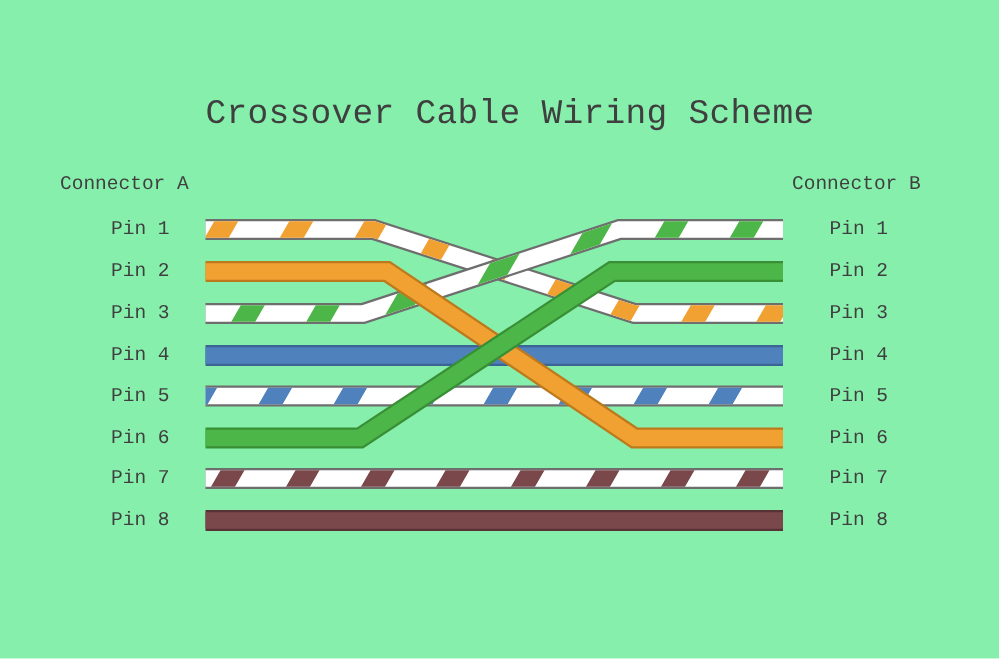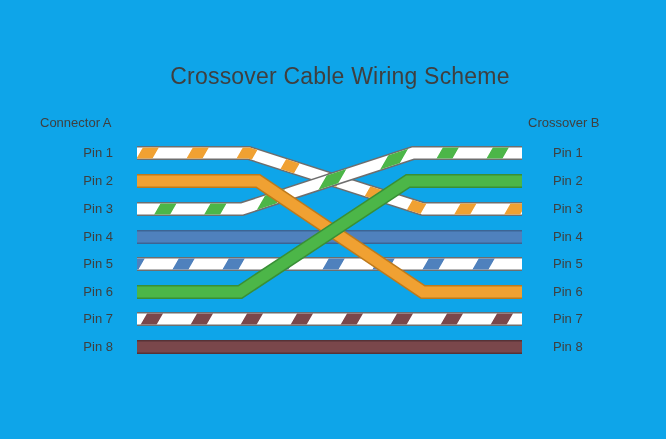--- a/index.html
+++ b/index.html
@@ -1,18 +1,18 @@
 <!DOCTYPE html>
 <html><head>
 <meta charset="utf-8">
 <style>
   html,body { margin:0; padding:0; background:#ffffff; }
   .stage {
-    position:relative; width:666px; height:439px; background:#0ea5e9;
-    font-family:Liberation Sans, sans-serif; overflow:hidden;
+    position:relative; width:666px; height:439px; background:#86efac;
+    font-family:Liberation Mono, monospace; overflow:hidden;
   }
   .title {
     position:absolute; left:30px; top:63px; width:620px;
     text-align:center; font-size:23px; color:#3f3f3f; letter-spacing:0.2px;
   }
   .conn-label {
     position:absolute; top:115px; font-size:13px; color:#3f3f3f;
   }
   .conn-a { left:40px; width:90px; }
   .conn-b { left:528px; width:90px; text-align:left; }
@@ -24,21 +24,21 @@
   svg.wires { position:absolute; left:0; top:0; }
 </style>
 </head>
 <body>
 
 <div class="stage">
 
   <div class="title">Crossover Cable Wiring Scheme</div>
 
   <div class="conn-label conn-a">Connector A</div>
-  <div class="conn-label conn-b">Crossover B</div>
+  <div class="conn-label conn-b">Connector B</div>
 
   <div class="pin-label pin-left" style="top:145px">Pin 1</div>
   <div class="pin-label pin-left" style="top:173px">Pin 2</div>
   <div class="pin-label pin-left" style="top:201px">Pin 3</div>
   <div class="pin-label pin-left" style="top:229px">Pin 4</div>
   <div class="pin-label pin-left" style="top:256px">Pin 5</div>
   <div class="pin-label pin-left" style="top:284px">Pin 6</div>
   <div class="pin-label pin-left" style="top:311px">Pin 7</div>
   <div class="pin-label pin-left" style="top:339px">Pin 8</div>
 

